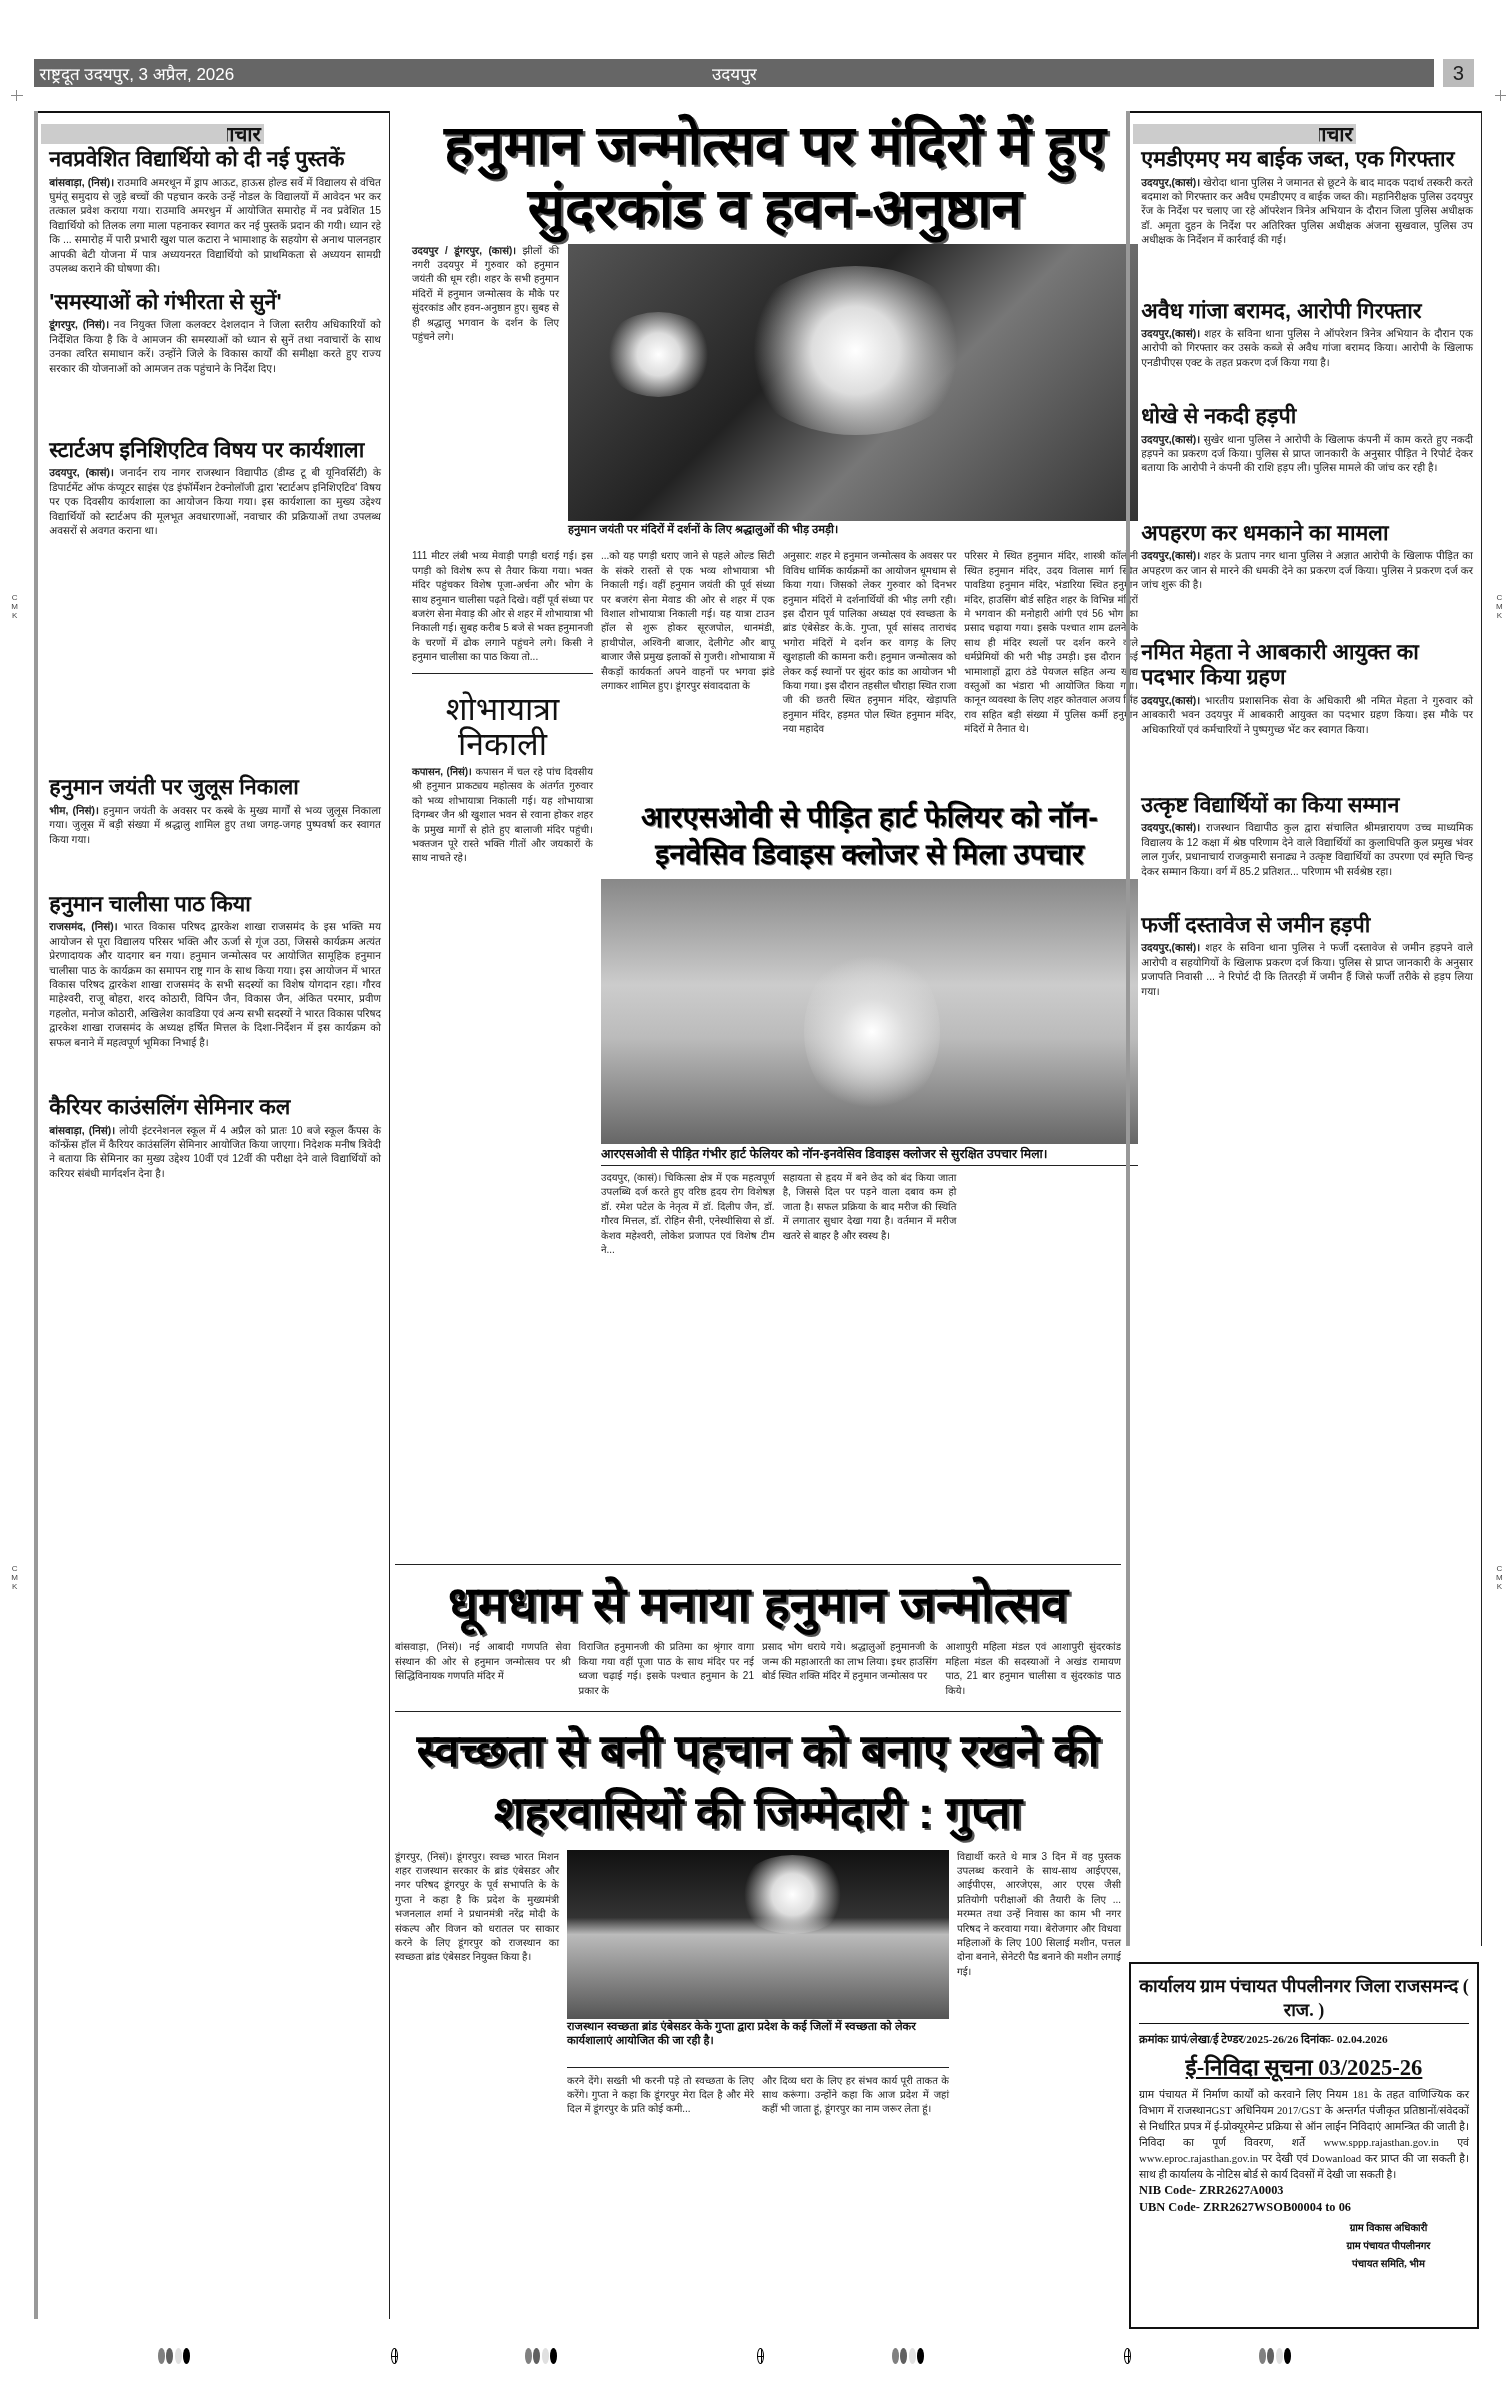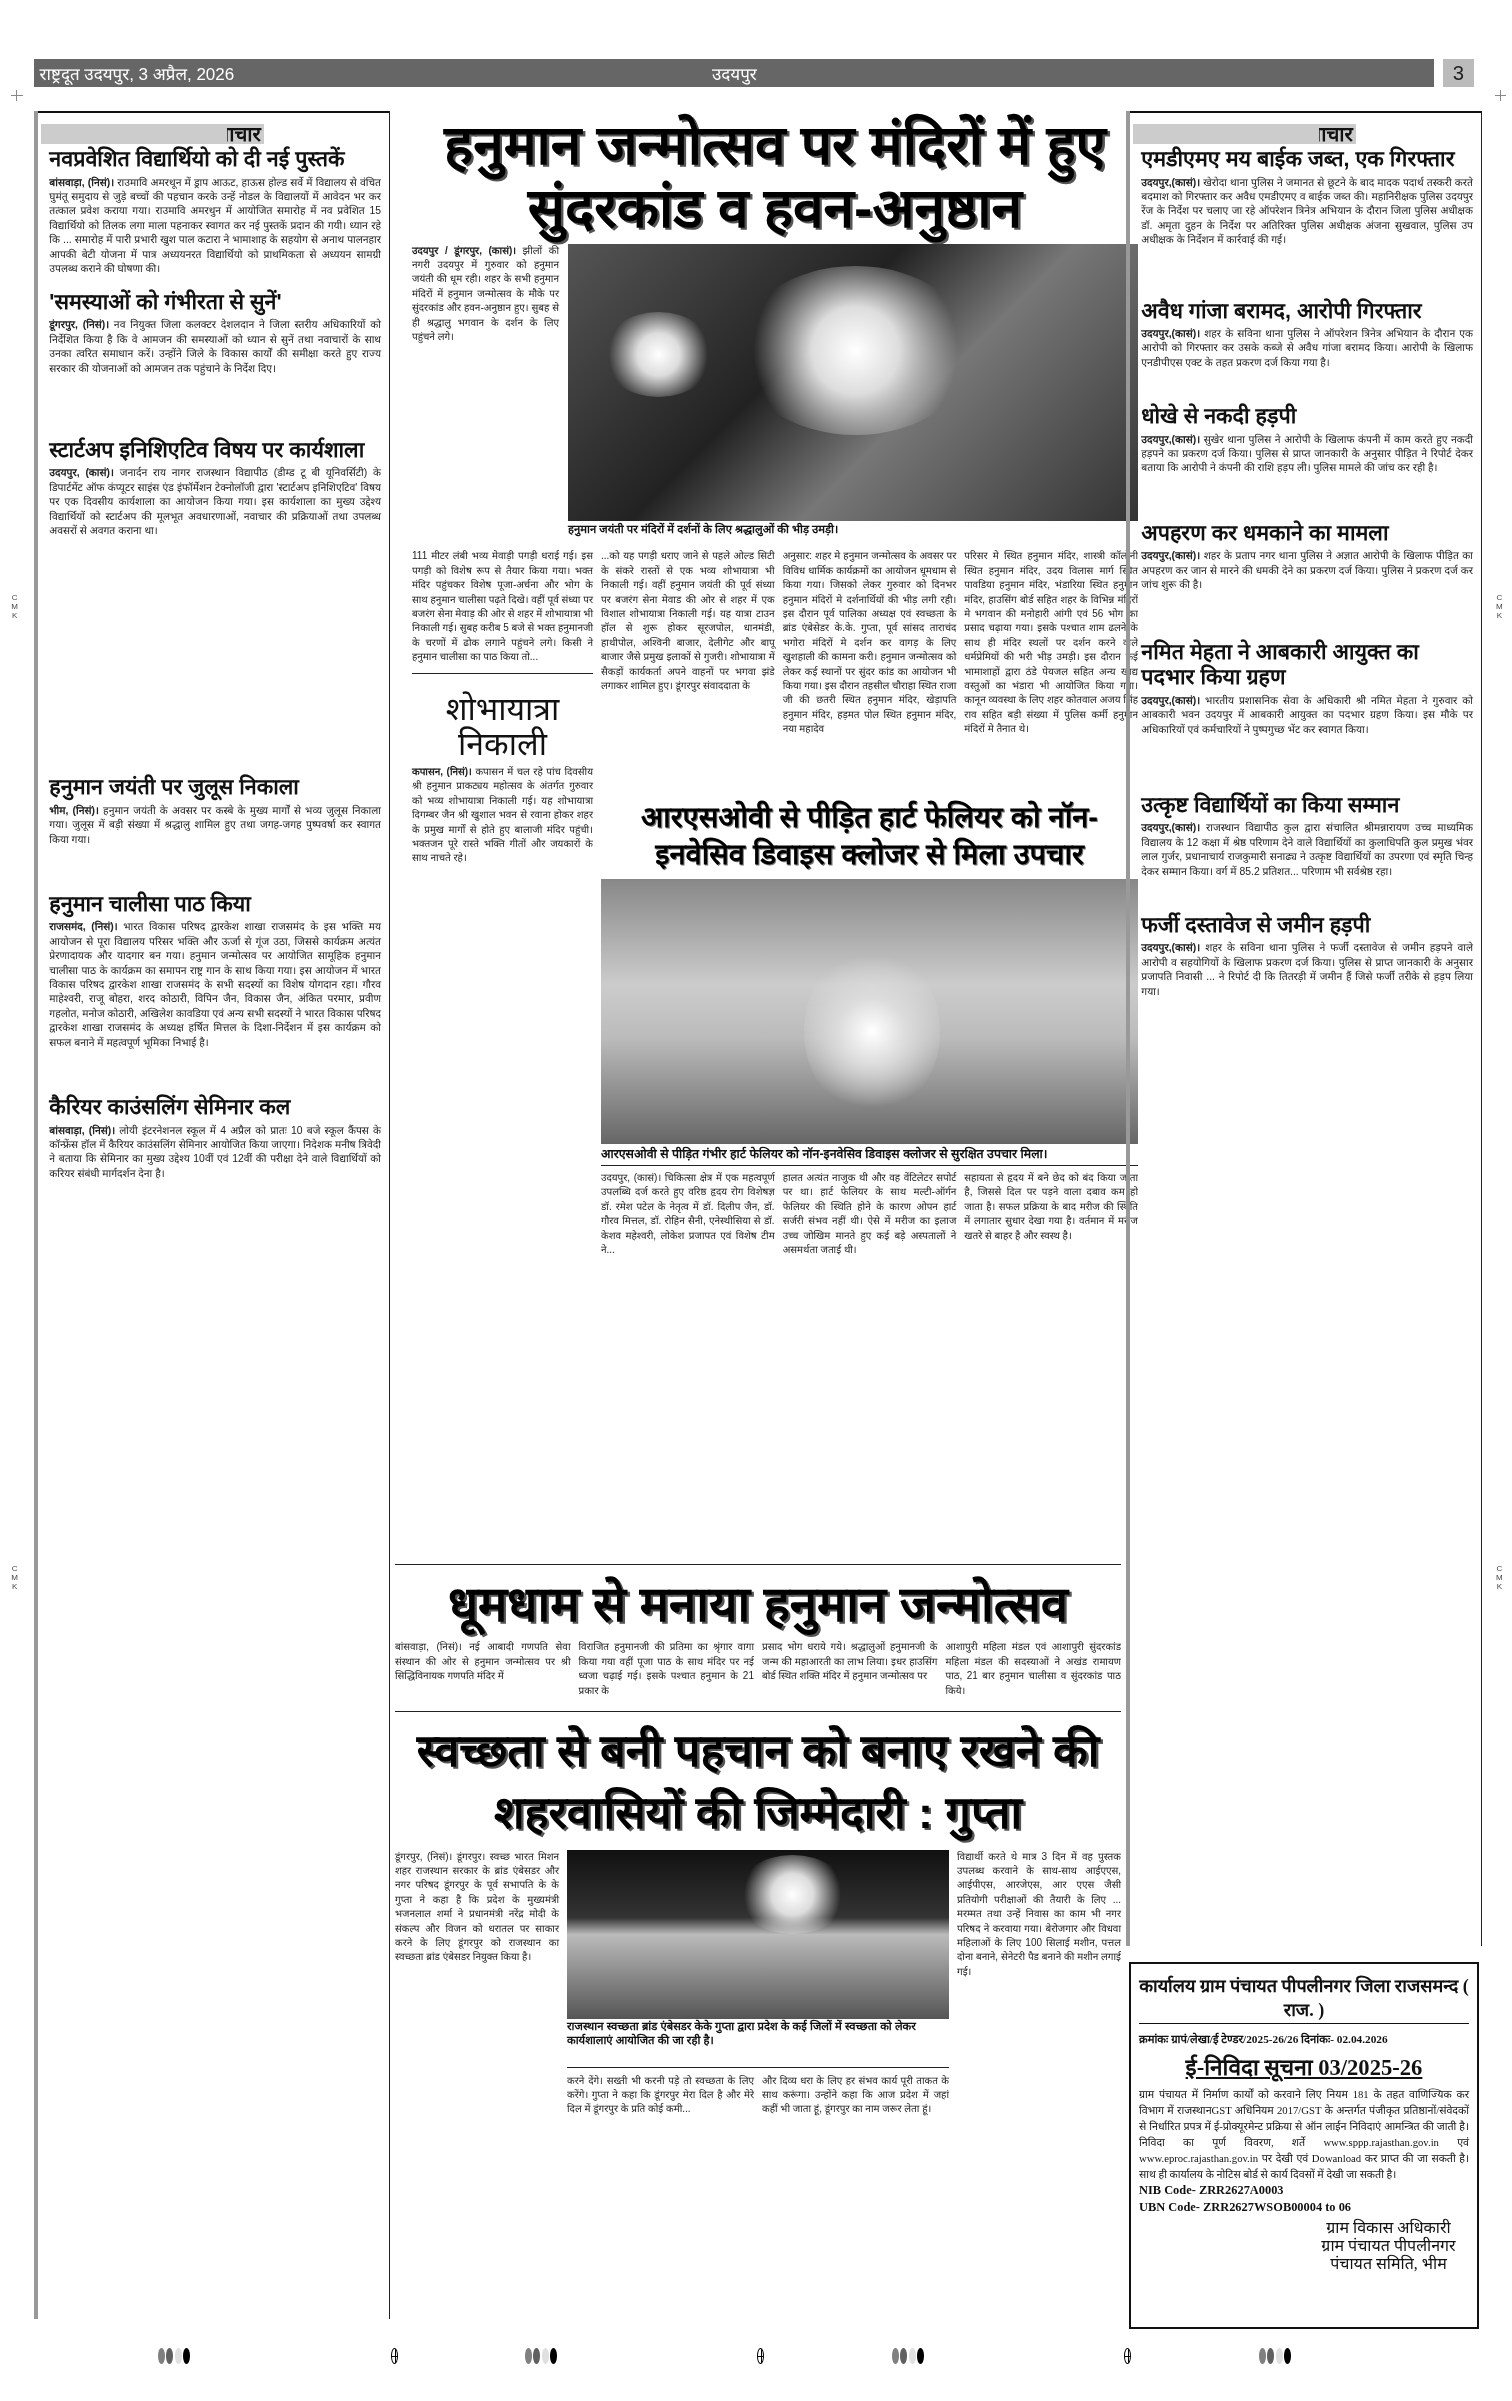--- a/index.html
+++ b/index.html
@@ -29,21 +29,21 @@
   .caption{font-weight:bold;font-size:12.4px;line-height:17px;border-bottom:1.7px solid #222;padding:2.3px 0}
   .cols4{display:grid;grid-template-columns:repeat(4,1fr);gap:8px}
   .cols3{display:grid;grid-template-columns:repeat(3,1fr);gap:8px}
   .narrow{font-size:10px;line-height:14.4px;text-align:justify;color:#222}
   .tender{position:absolute;left:1129px;top:1962px;width:350px;height:367px;border:2.3px double #111;padding:9px 8px;font-family:"Liberation Serif",serif}
   .tender .t-title{font-size:18px;font-weight:bold;border-bottom:1.7px solid #111;text-align:center;padding-bottom:2.3px}
   .tender .t-ref{font-size:11.3px;font-weight:bold;text-align:left;margin-top:6.8px}
   .tender .t-head{font-size:22.6px;font-weight:bold;text-align:center;text-decoration:underline;margin:4.5px 0}
   .tender .t-body{font-size:10.7px;line-height:16px;text-align:justify}
   .tender .t-code{font-size:12.4px;font-weight:bold;line-height:17px}
-  .tender .t-sign{font-size:16px;font-weight:normal;text-align:center;margin-left:169px;line-height:18px;margin-top:3.4px}
+  .tender .t-sign{font-size:10px;font-weight:bold;text-align:center;margin-left:169px;line-height:18px;margin-top:3.4px}
   .footer-dots{position:absolute;top:2348px;left:0;width:1512px;height:22.6px}
   .dotgrp{position:absolute;display:flex;gap:1.7px}
   .dot{width:6.8px;height:16px;border-radius:50%}
   .cross{position:absolute;width:6.8px;height:16px;border:0.6px solid #000;border-radius:50%}
   .cross:after{content:"";position:absolute;left:0;right:0;top:7.3px;height:1.1px;background:#000}
   .cross:before{content:"";position:absolute;top:0;bottom:0;left:2.8px;width:0.6px;background:#000}
 </style>
 </head>
 <body>
 
@@ -131,21 +131,20 @@
       </div>
 
       <div style="margin-top:6.8px">
         <h1 class="main" style="font-size:29px;line-height:37px;text-shadow:1.1px 1.1px 0 #777">आरएसओवी से पीड़ित हार्ट फेलियर को नॉन-इनवेसिव डिवाइस क्लोजर से मिला उपचार</h1>
         <div class="photo" style="height:265px;margin-top:5.6px;background:linear-gradient(180deg,#888,#ccc 40%,#bbb 60%,#666)">
           <div class="glow" style="left:203px;top:68px;width:136px;height:169px"></div>
         </div>
         <div class="caption">आरएसओवी से पीड़ित गंभीर हार्ट फेलियर को नॉन-इनवेसिव डिवाइस क्लोजर से सुरक्षित उपचार मिला।</div>
         <div class="cols3" style="margin-top:4.5px;height:198px;overflow:hidden">
           <p class="narrow">उदयपुर, (कासं)। चिकित्सा क्षेत्र में एक महत्वपूर्ण उपलब्धि दर्ज करते हुए वरिष्ठ हृदय रोग विशेषज्ञ डॉ. रमेश पटेल के नेतृत्व में डॉ. दिलीप जैन, डॉ. गौरव मित्तल, डॉ. रोहिन सैनी, एनेस्थीसिया से डॉ. केशव महेश्वरी, लोकेश प्रजापत एवं विशेष टीम ने...</p>
-          <p class="narrow">हालत अत्यंत नाजुक थी और वह वेंटिलेटर सपोर्ट पर था। हार्ट फेलियर के साथ मल्टी-ऑर्गन फेलियर की स्थिति होने के कारण ओपन हार्ट सर्जरी संभव नहीं थी। ऐसे में मरीज का इलाज उच्च जोखिम मानते हुए कई बड़े अस्पतालों ने असमर्थता जताई थी।</p>
           <p class="narrow">सहायता से हृदय में बने छेद को बंद किया जाता है, जिससे दिल पर पड़ने वाला दबाव कम हो जाता है। सफल प्रक्रिया के बाद मरीज की स्थिति में लगातार सुधार देखा गया है। वर्तमान में मरीज खतरे से बाहर है और स्वस्थ है।</p>
         </div>
       </div>
     </div>
   </div>
 </div>
 
 <div style="position:absolute;left:395px;top:1564px;width:726px;border-top:1.7px solid #222;padding-top:11.3px">
   <h1 class="main" style="font-size:49px;line-height:56px">धूमधाम से मनाया हनुमान जन्मोत्सव</h1>
   <div class="cols4" style="margin-top:8px;height:56px;overflow:hidden">

